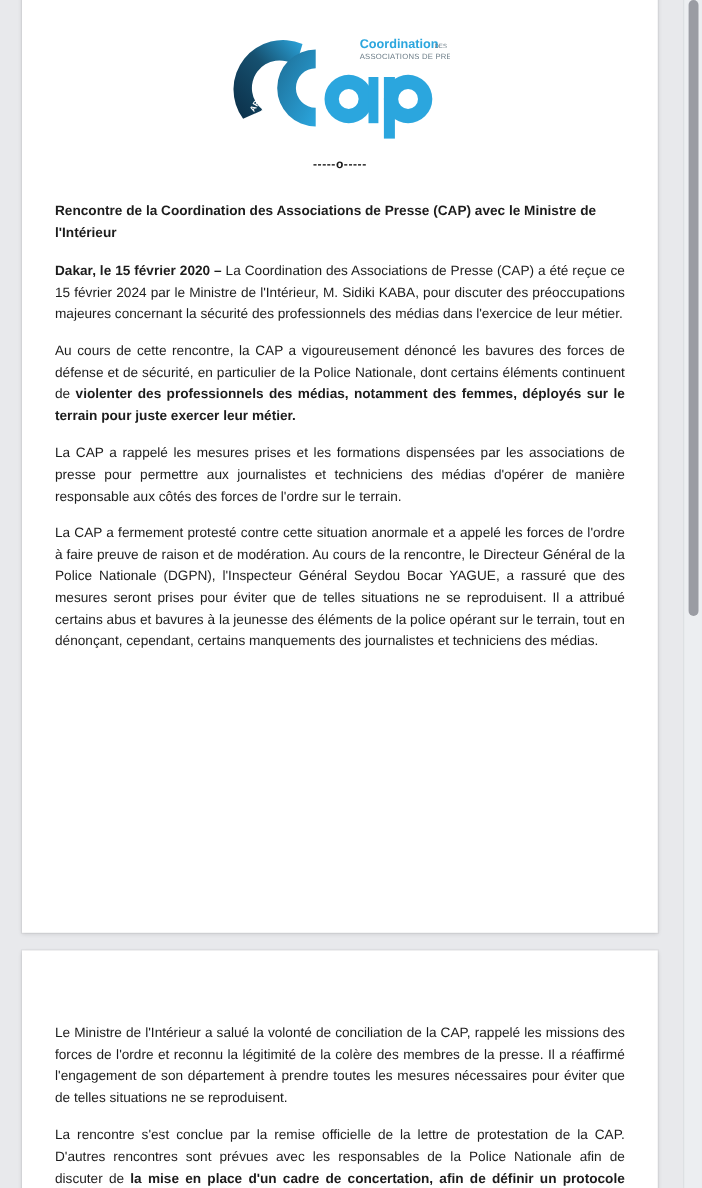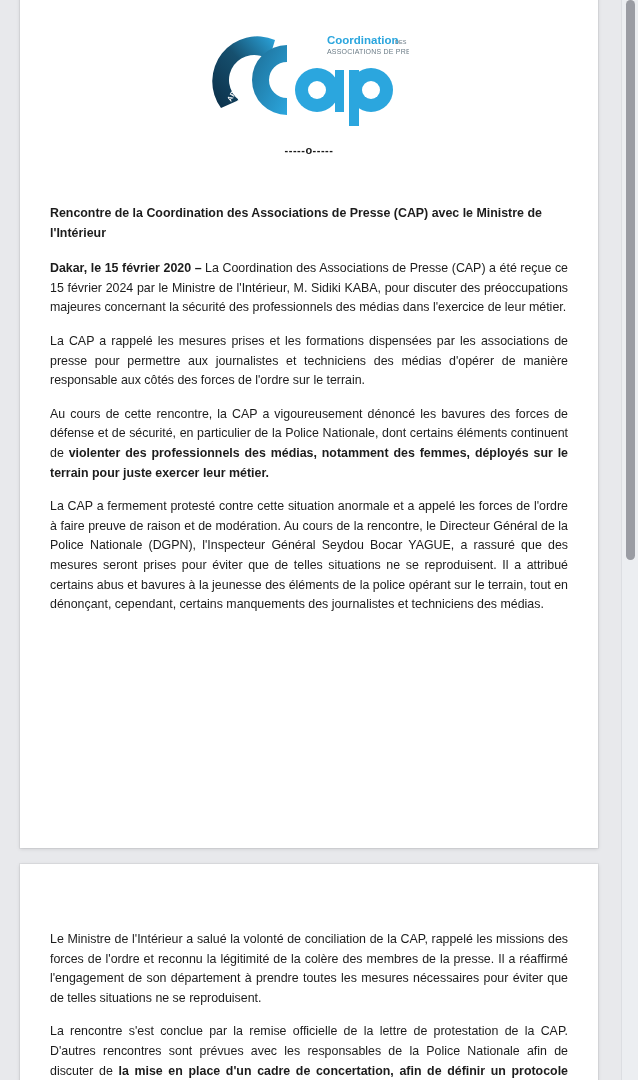--- a/index.html
+++ b/index.html
@@ -77,21 +77,21 @@
     margin-top: 22px;
     font-size: 15.5px;
     font-weight: bold;
     color: #111;
     text-decoration: underline;
     text-underline-offset: 3px;
   }
 
   
   .body-text {
-    margin-top: 48px;
+    margin-top: 26px;
     font-size: 12.4px;
     line-height: 1.58;
     color: #1c1c1c;
   }
   .para {
     margin: 0 0 14px 0;
     text-align: justify;
     text-justify: inter-word;
   }
   .para:last-child { margin-bottom: 0; }
@@ -187,23 +187,23 @@
 
         <div class="sep">-----o-----</div>
 
 
         <div class="body-text">
 
           <p class="para heading">Rencontre de la Coordination des Associations de Presse (CAP) avec le Ministre de l'Intérieur</p>
 
           <p class="para"><span class="b">Dakar, le 15 février 2020 –</span><span> La Coordination des Associations de Presse (CAP) a été reçue ce 15 février 2024 par le Ministre de l'Intérieur, M. Sidiki KABA, pour discuter des préoccupations majeures concernant la sécurité des professionnels des médias dans l'exercice de leur métier.</span></p>
 
+          <p class="para"><span>Au cours de cette rencontre, la CAP a vigoureusement dénoncé les bavures des forces de défense et de sécurité, en particulier de la Police Nationale, dont certains éléments continuent de </span><span class="b">violenter des professionnels des médias, notamment des femmes, déployés sur le terrain pour juste exercer leur métier.</span></p>
+
           <p class="para">La CAP a rappelé les mesures prises et les formations dispensées par les associations de presse pour permettre aux journalistes et techniciens des médias d'opérer de manière responsable aux côtés des forces de l'ordre sur le terrain.</p>
-
-          <p class="para"><span>Au cours de cette rencontre, la CAP a vigoureusement dénoncé les bavures des forces de défense et de sécurité, en particulier de la Police Nationale, dont certains éléments continuent de </span><span class="b">violenter des professionnels des médias, notamment des femmes, déployés sur le terrain pour juste exercer leur métier.</span></p>
 
 
 
           <p class="para">La CAP a fermement protesté contre cette situation anormale et a appelé les forces de l'ordre à faire preuve de raison et de modération. Au cours de la rencontre, le Directeur Général de la Police Nationale (DGPN),  l'Inspecteur Général Seydou Bocar YAGUE, a rassuré que des mesures seront prises pour éviter que de telles situations ne se reproduisent. Il a attribué certains abus et bavures à la jeunesse des éléments de la police opérant sur le terrain, tout en dénonçant, cependant, certains manquements des journalistes et techniciens des médias.</p>
 
         </div>
       </div>
     </div>
 
     <div class="page page-2">

